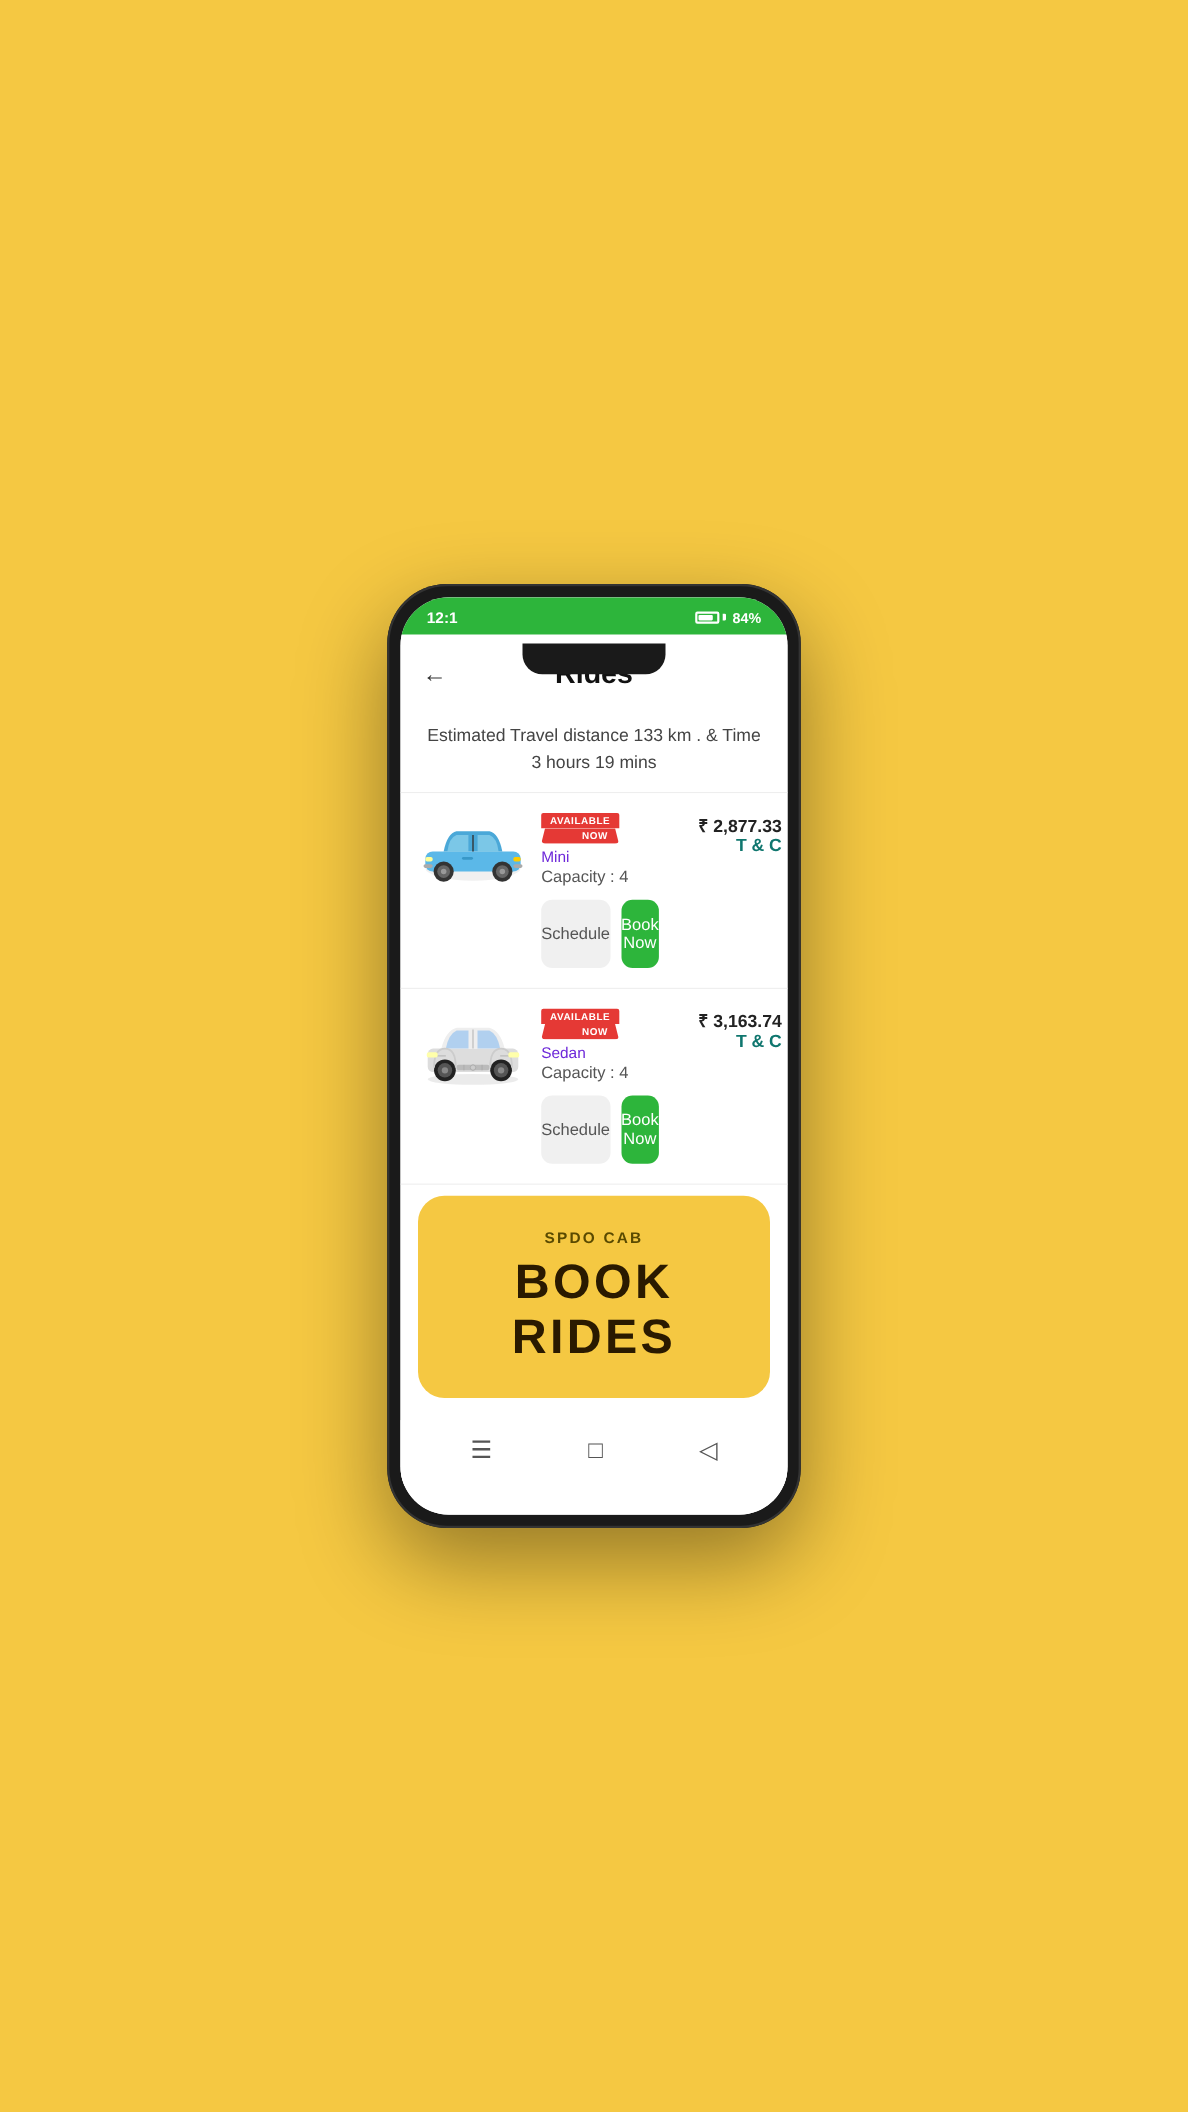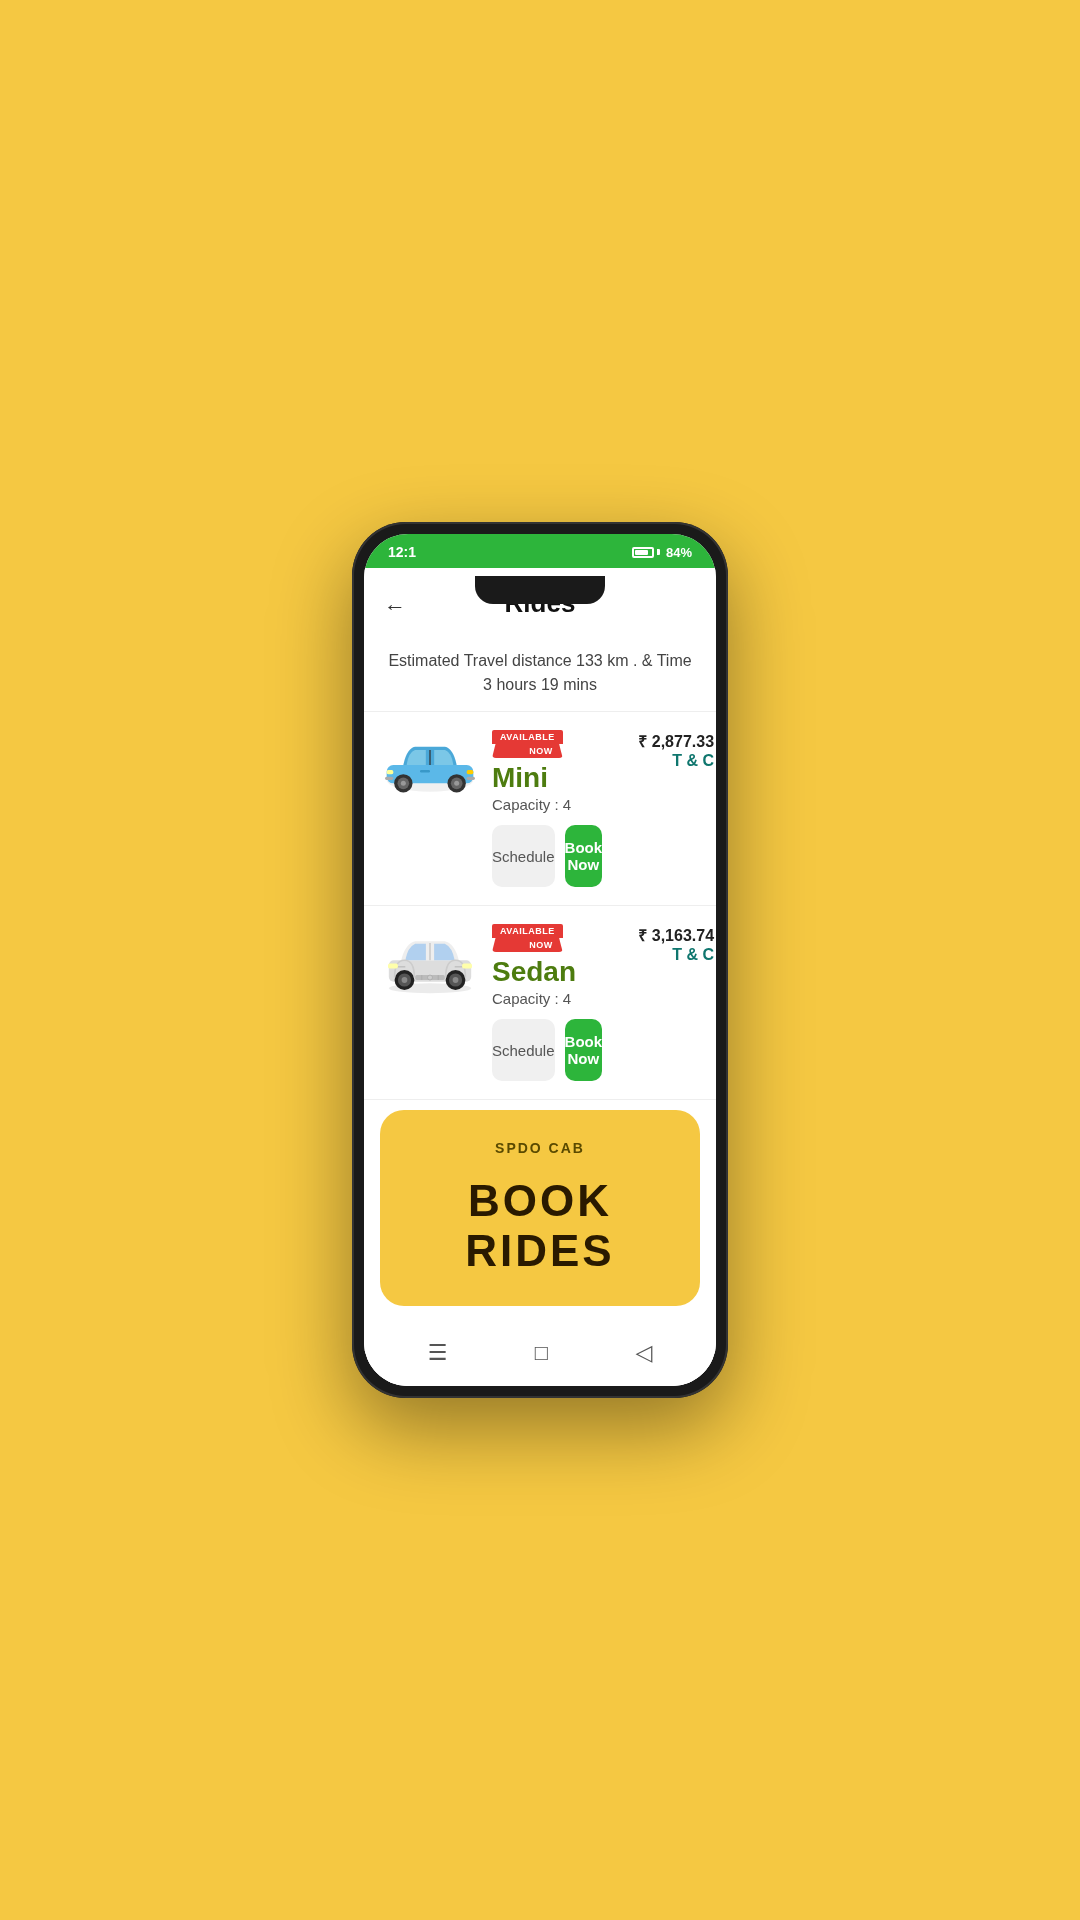--- a/index.html
+++ b/index.html
@@ -217,23 +217,23 @@
       padding: 2px 10px;
       text-transform: uppercase;
       letter-spacing: 0.5px;
       border-radius: 0 0 4px 4px;
       display: block;
       text-align: right;
       clip-path: polygon(5% 0%, 95% 0%, 100% 100%, 0% 100%);
     }
 
     .ride-name {
-      font-size: 28px;
-      font-weight: 700;
-      color: #4d7c0f;
+      font-size: 14px;
+      font-weight: 400;
+      color: #6d28d9;
       margin-bottom: 2px;
     }
 
     .ride-capacity {
       font-size: 15px;
       color: #555;
     }
 
     .ride-price-section {
       text-align: right;
@@ -273,39 +273,39 @@
 
     .btn-book {
       flex: 1;
       padding: 14px 0;
       background: #2DB53B;
       border: none;
       border-radius: 10px;
       font-size: 15px;
       color: white;
       cursor: pointer;
-      font-weight: 700;
+      font-weight: 400;
     }
 
     
     .bottom-banner {
       background: #F5C842;
       margin: 10px 16px 20px;
       border-radius: 24px;
       padding: 30px 20px;
       text-align: center;
     }
 
     .banner-subtitle {
       font-size: 14px;
       font-weight: 700;
       letter-spacing: 2px;
       color: #5a4a00;
       text-transform: uppercase;
-      margin-bottom: 20px;
+      margin-bottom: 8px;
     }
 
     .banner-title {
       font-size: 44px;
       font-weight: 900;
       color: #2a1a00;
       letter-spacing: 3px;
       text-transform: uppercase;
     }
 

